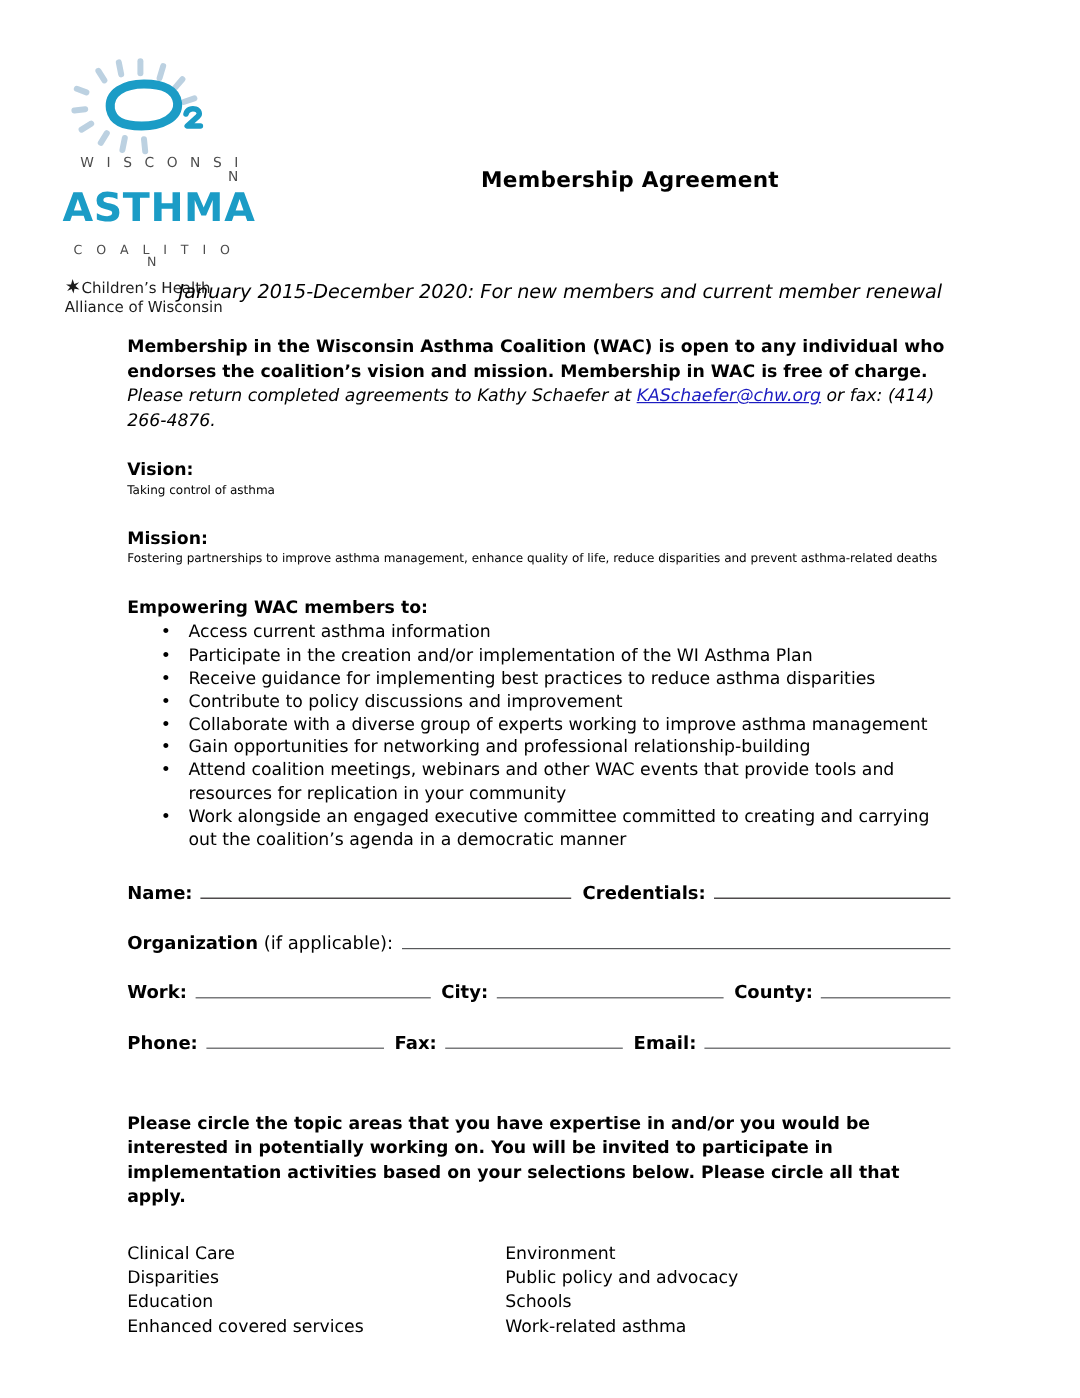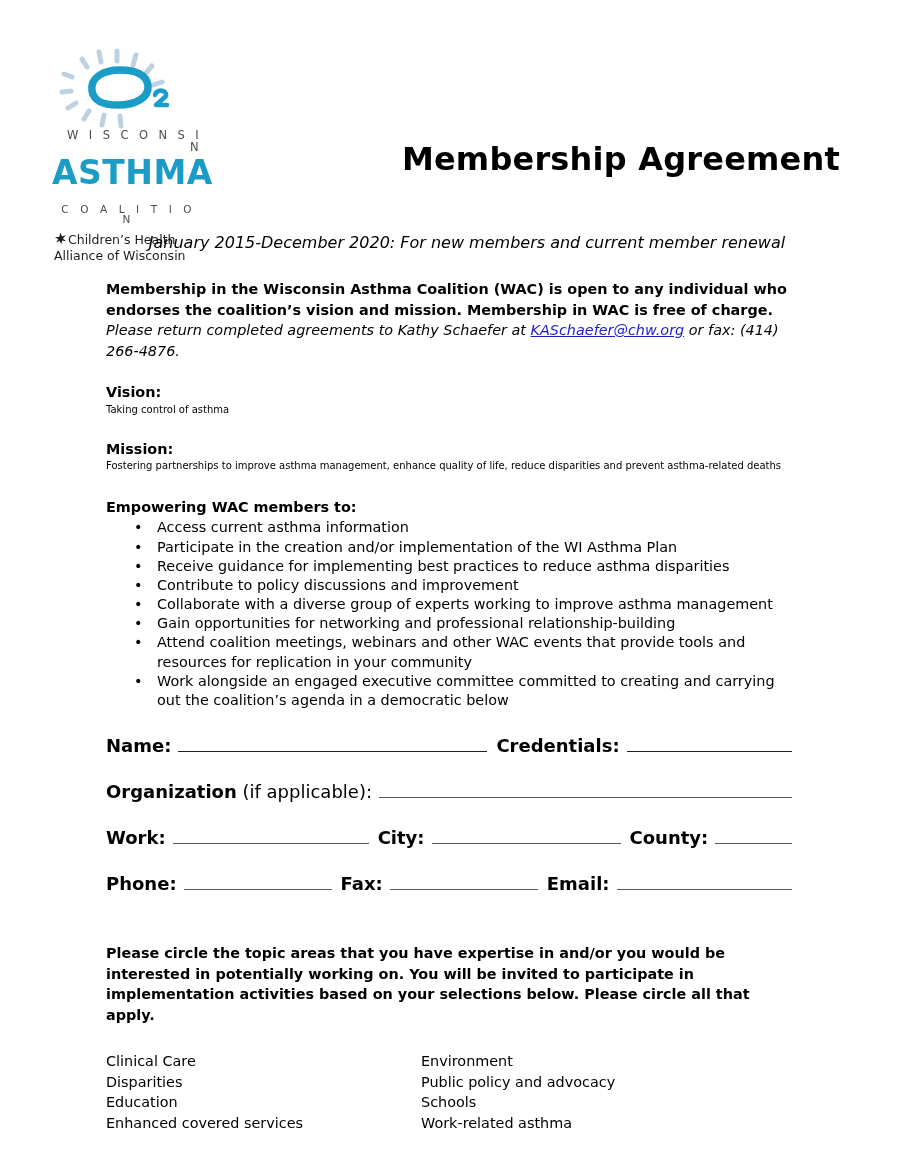--- a/index.html
+++ b/index.html
@@ -75,22 +75,22 @@
     margin-right: 1px;
     vertical-align: -1px;
   }
 
   
   .doc-title {
     position: absolute;
     left: 210px;
     top: 140px;
     width: 630px;
-    text-align: right;
-    font-size: 32px;
+    text-align: center;
+    font-size: 18px;
     font-weight: 700;
     letter-spacing: 0.2px;
   }
 
   
   .body-col {
     position: absolute;
     left: 106px;
     top: 232px;
     width: 686px;
@@ -142,21 +142,21 @@
     font-size: 14.4px;
     line-height: 1.33;
   }
 
   
   .form-block { margin-top: 24px; }
   .frow {
     display: flex;
     align-items: baseline;
     margin-top: 21px;
-    font-size: 18px;
+    font-size: 15px;
   }
   .frow:first-child { margin-top: 0; }
   .flabel {
     font-weight: 700;
     white-space: nowrap;
     flex: 0 0 auto;
   }
   .flabel .reg { font-weight: 400; }
   .fline {
     border-bottom: 1.3px solid #231f20;
@@ -246,21 +246,21 @@
 
     <div class="list-head">Empowering WAC members to:</div>
     <ul class="bullets">
       <li><span class="dot">•</span><span>Access current asthma information</span></li>
       <li><span class="dot">•</span><span>Participate in the creation and/or implementation of the WI Asthma Plan</span></li>
       <li><span class="dot">•</span><span>Receive guidance for implementing best practices to reduce asthma disparities</span></li>
       <li><span class="dot">•</span><span>Contribute to policy discussions and improvement</span></li>
       <li><span class="dot">•</span><span>Collaborate with a diverse group of experts working to improve asthma management</span></li>
       <li><span class="dot">•</span><span>Gain opportunities for networking and professional relationship-building</span></li>
       <li><span class="dot">•</span><span>Attend coalition meetings, webinars and other WAC events that provide tools and resources for replication in your community</span></li>
-      <li><span class="dot">•</span><span>Work alongside an engaged executive committee committed to creating and carrying out the coalition’s agenda in a democratic below</span></li>
+      <li><span class="dot">•</span><span>Work alongside an engaged executive committee committed to creating and carrying out the coalition’s agenda in a democratic manner</span></li>
     </ul>
 
     <div class="form-block">
 
       <div class="frow">
         <span class="flabel">Name:</span>
         <span class="fline" style="flex:0 0 309px;"></span>
         <span class="spacer-8"></span>
         <span class="flabel">Credentials:</span>
         <span class="fline"></span>

